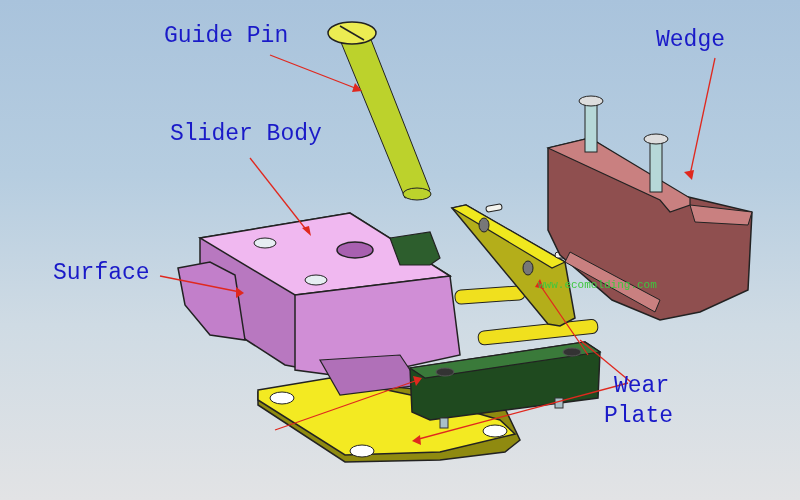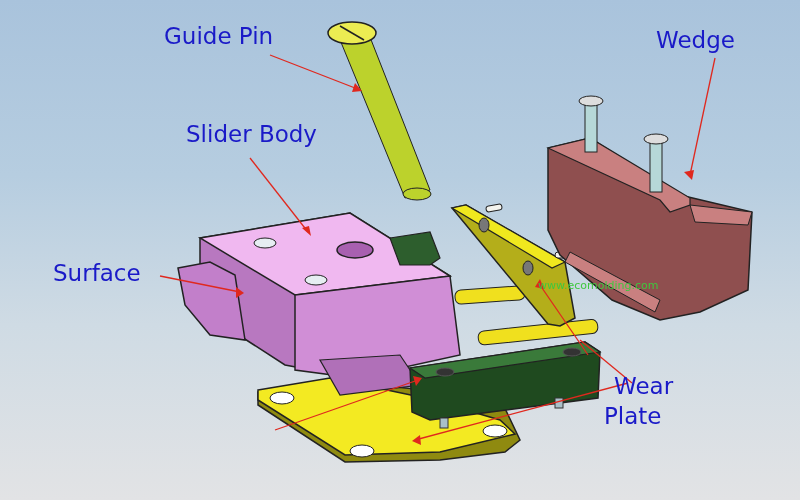--- a/index.html
+++ b/index.html
@@ -1,18 +1,18 @@
 <!DOCTYPE html>
 <html><head>
 <meta charset="utf-8">
 <style>
   html,body{margin:0;padding:0;}
   body{width:800px;height:500px;overflow:hidden;font-family:"DejaVu Sans","Liberation Sans",sans-serif;}
   #stage{position:relative;width:800px;height:500px;
-    background:linear-gradient(180deg,#a9c3dc 0%,#b6cde0 35%,#cfdbe4 65%,#e2e3e5 100%);}
+    background:linear-gradient(180deg,#a9c3dc 0%,#b6cde0 35%,#cfdbe4 65%,#e2e3e5 100%);font-family:Liberation Mono, monospace;}
   svg.art{position:absolute;left:0;top:0;width:800px;height:500px;}
   .label{position:absolute;color:#1a1ac8;font-size:23px;line-height:28px;white-space:nowrap;}
   .watermark{position:absolute;color:#3ec83e;font-size:11px;white-space:nowrap;}
 </style>
 </head>
 <body>
 
 <div id="stage">
   <svg class="art" viewBox="0 0 800 500">
 
@@ -94,18 +94,18 @@
       <line x1="628" y1="383" x2="415" y2="440"></line>
         <polygon points="420,435 412,441 421,445" stroke="none"></polygon>
       <line x1="632" y1="383" x2="580" y2="340"></line>
       <line x1="588" y1="355" x2="540" y2="285"></line>
         <polygon points="535,287 540,279 544,289" stroke="none"></polygon>
     </g>
   </svg>
 
   <div class="label" style="left:164px;top:22px;">Guide Pin</div>
   <div class="label" style="left:656px;top:26px;">Wedge</div>
-  <div class="label" style="left:170px;top:120px;margin-left:16px;">Slider Body</div>
+  <div class="label" style="left:170px;top:120px;">Slider Body</div>
   <div class="label" style="left:45px;top:259px;margin-left:8px;">Surface</div>
   <div class="label" style="left:614px;top:372px;">Wear</div>
   <div class="label" style="left:604px;top:402px;">Plate</div>
   <div class="watermark" style="left:538px;top:279px;">www.ecomolding.com</div>
 </div>
 
 </body></html>

